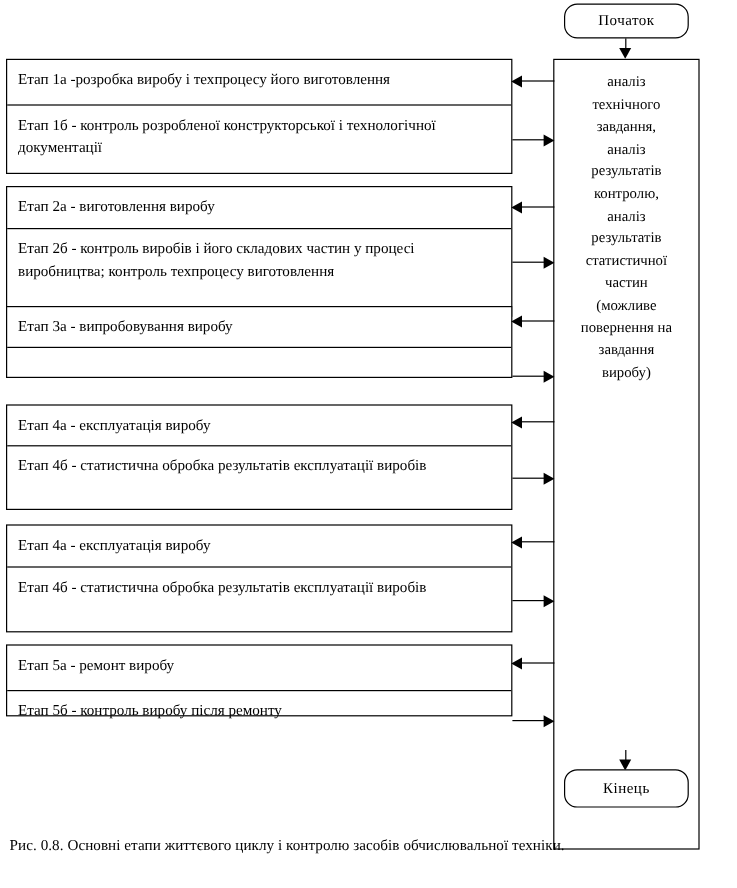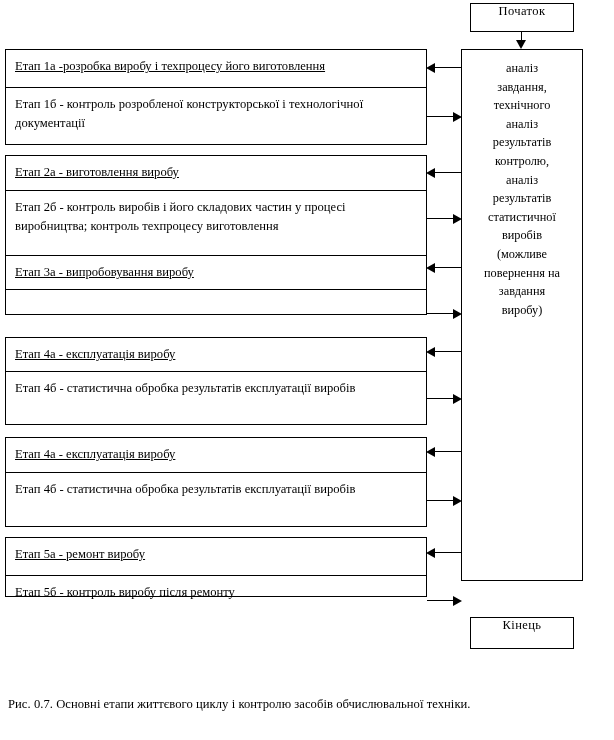--- a/index.html
+++ b/index.html
@@ -21,48 +21,49 @@
     left: 0;
     top: 0;
     width: 614px;
     height: 690px;
   }
 
   
   .terminator {
     position: absolute;
     border: 1.6px solid #000;
-    border-radius: 0;
+    border-radius: 11px;
     background: #fff;
     display: flex;
+    align-items: center;
     justify-content: center;
     font-size: 12.5px;
     letter-spacing: .4px;
     box-sizing: border-box;
   }
   #node-start {
     left: 470px;
     top: 3px;
     width: 104px;
     height: 29px;
   }
   #node-end {
     left: 470px;
-    top: 617px;
+    top: 641px;
     width: 104px;
     height: 32px;
   }
 
   
   #central-column {
     position: absolute;
     left: 461px;
     top: 49px;
     width: 122px;
-    height: 532px;
+    height: 659px;
     border: 1.6px solid #000;
     background: #fff;
     box-sizing: border-box;
     padding-top: 9px;
     text-align: center;
     font-size: 12.3px;
     line-height: 18.6px;
   }
 
   
@@ -75,21 +76,20 @@
     box-sizing: border-box;
   }
   .stage-cell {
     box-sizing: border-box;
     padding: 7px 8px 7px 9px;
     font-size: 12.6px;
     line-height: 19px;
   }
   .stage-cell.divided {
     border-bottom: 1.5px solid #000;
-    text-decoration: underline;
   }
 
   
   .conn-line {
     position: absolute;
     height: 0;
     border-top: 1.6px solid #000;
   }
   .arrow-head {
     position: absolute;
@@ -135,29 +135,29 @@
 
   <div class="terminator" id="node-start">
     <span>Початок</span>
   </div>
 
   <div class="conn-vline" style="left:521px; top:32px; height:9px;"></div>
   <div class="arrow-head down" style="left:516px; top:40px;"></div>
 
   <div id="central-column">
     <div>аналіз</div>
+    <div>технічного</div>
     <div>завдання,</div>
-    <div>технічного</div>
     <div>аналіз</div>
     <div>результатів</div>
     <div>контролю,</div>
     <div>аналіз</div>
     <div>результатів</div>
     <div>статистичної</div>
-    <div>виробів</div>
+    <div>частин</div>
     <div>(можливе</div>
     <div>повернення на</div>
     <div>завдання</div>
     <div>виробу)</div>
   </div>
 
   <div class="stage-group" id="group-1" style="top:49px; height:96px;">
     <div class="stage-cell divided" style="height:38px;">Етап 1а -розробка виробу і техпроцесу його виготовлення</div>
     <div class="stage-cell" style="height:55px;">Етап 1б - контроль розробленої конструкторської і технологічної документації</div>
   </div>
@@ -212,13 +212,13 @@
 
   <div class="conn-vline" style="left:521px; top:625px; height:9px;"></div>
   <div class="arrow-head down" style="left:516px; top:633px;"></div>
 
   <div class="terminator" id="node-end">
     <span>Кінець</span>
   </div>
 
 </div>
 
-<div id="caption">Рис. 0.7. Основні етапи життєвого циклу і контролю засобів обчислювальної техніки.</div>
+<div id="caption">Рис. 0.8. Основні етапи життєвого циклу і контролю засобів обчислювальної техніки.</div>
 
 </body></html>

